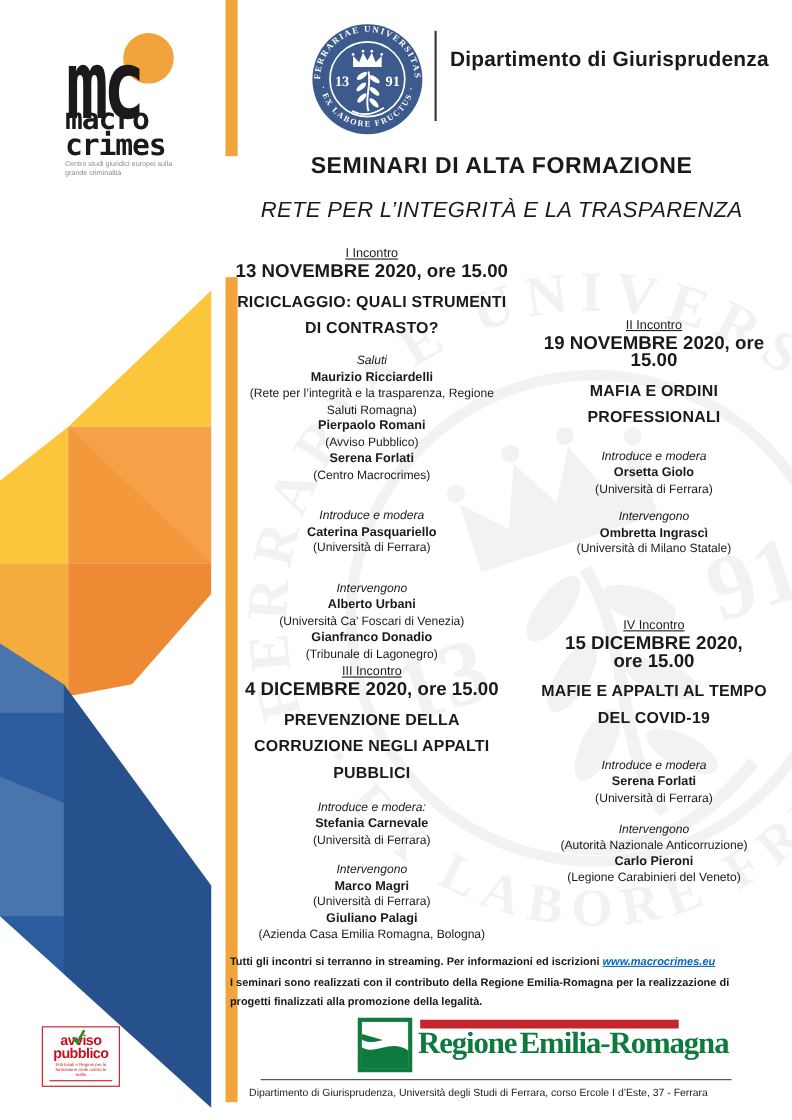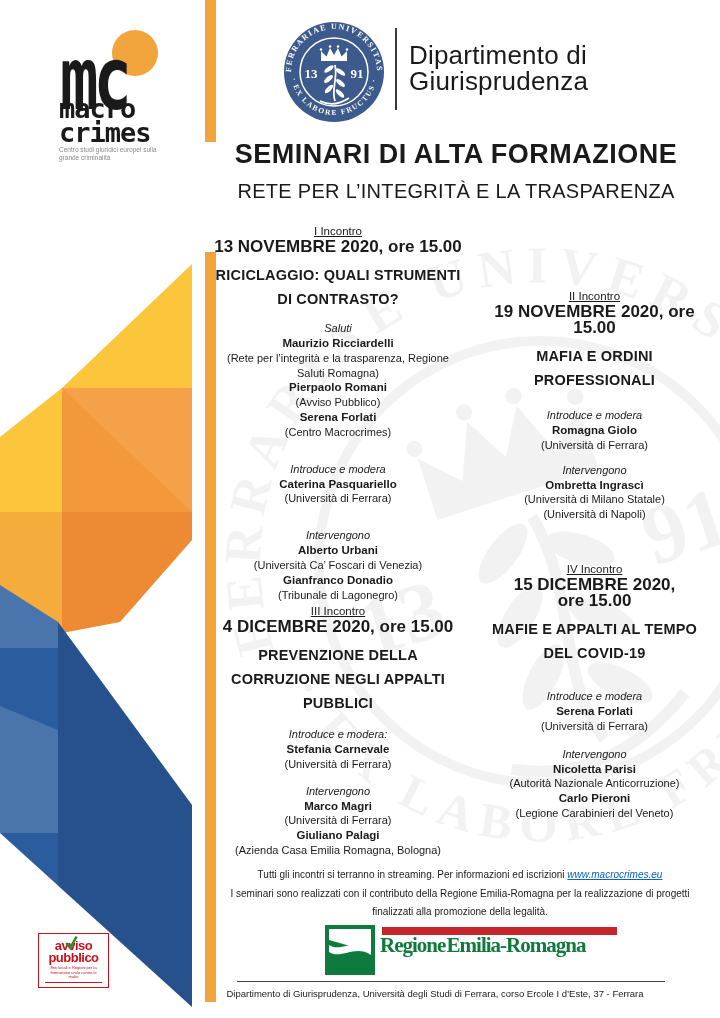--- a/index.html
+++ b/index.html
@@ -17,49 +17,49 @@
 
   
   .mc-circle{left:112px;top:30px;width:46px;height:46px;border-radius:50%;background:var(--stripe_orange,#F0A42B);}
   .mc-text{left:60px;top:36px;font-family:"DejaVu Sans Mono",monospace;font-weight:bold;font-size:64px;
            letter-spacing:-5px;transform:scaleY(1.35);transform-origin:top left;line-height:64px;}
   .mc-word{font-family:"DejaVu Sans Mono",monospace;font-weight:bold;font-size:27px;letter-spacing:-1px;line-height:23px;}
   .mc-macro{left:59px;top:97px;} .mc-crimes{left:59px;top:121px;}
   .mc-caption{left:59px;top:146px;width:110px;font-size:6.5px;line-height:7.5px;color:var(--caption_gray,#8a8a8a);}
 
   .sep-line{left:395px;top:28px;width:2px;height:82px;background:#3a3a3a;}
-  .dept{left:409px;top:42px;font-size:26px;font-weight:normal;line-height:26px;letter-spacing:.2px;}
-
-  .title{left:200px;top:139px;width:512px;text-align:center;font-size:27px;font-weight:bold;letter-spacing:.5px;}
-  .subtitle{left:200px;top:180px;width:512px;text-align:center;font-size:20px;letter-spacing:.3px;}
+  .dept{left:409px;top:42px;font-size:19px;font-weight:bold;line-height:26px;letter-spacing:.2px;}
+
+  .title{left:200px;top:139px;width:512px;text-align:center;font-size:21px;font-weight:bold;letter-spacing:.5px;}
+  .subtitle{left:200px;top:180px;width:512px;text-align:center;font-size:20px;font-style:italic;letter-spacing:.3px;}
 
   
   .seminar{position:absolute;text-align:center;z-index:1;}
   .col-left{left:213px;width:250px;} .col-right{left:487px;width:215px;}
   #sem-0{top:224px;} #sem-1{top:289px;} #sem-2{top:604px;} #sem-3{top:562px;}
   .sem-number{font-size:11.5px;line-height:15px;text-decoration:underline;}
   .sem-date{font-size:17px;font-weight:bold;line-height:16px;}
   #sem-3 .sem-date{max-width:180px;margin:0 auto;}
   .sem-title{font-size:14.5px;font-weight:bold;line-height:24px;letter-spacing:.2px;margin-top:8px;text-align:center;}
   .group{margin-top:10px;font-size:11px;line-height:14.8px;}
   .glabel{font-style:italic;line-height:15px;}
   .pname{font-weight:bold;font-size:11.5px;}
   .paffil{max-width:232px;margin:0 auto;}
   #sem-0 .group:nth-child(2),#sem-0 .group:nth-child(3){margin-top:22px;}
   #sem-1 .group:nth-child(1){margin-top:16px;} #sem-1 .group:nth-child(2){margin-top:10px;}
   #sem-2 .group:nth-child(1),#sem-2 .group:nth-child(2){margin-top:12px;}
   #sem-3 .group:nth-child(1){margin-top:24px;} #sem-3 .group:nth-child(2){margin-top:13px;}
 
   
-  .footer-text{left:225px;top:866px;width:470px;text-align:center;font-size:10px;line-height:18.5px;z-index:1;}
+  .footer-text{left:209px;top:866px;width:470px;font-size:10px;line-height:18.5px;z-index:1;font-weight:bold;}
   .link{color:var(--link_blue,#0563C1);font-style:italic;text-decoration:underline;}
   .rer-logo{left:325px;top:925px;z-index:1;}
   .rer-bar{position:absolute;left:57px;top:2px;width:235px;height:8px;background:var(--rer_red,#C4262B);}
   .rer-text{position:absolute;left:55px;top:8px;width:260px;font-family:"Liberation Serif",serif;font-weight:bold;
-            font-size:21px;letter-spacing:-1px;word-spacing:-3px;color:var(--rer_green,#0E7A3E);white-space:nowrap;}
+            font-size:28px;letter-spacing:-1px;word-spacing:-3px;color:var(--rer_green,#0E7A3E);white-space:nowrap;}
   .addr-rule{left:237px;top:981px;width:428px;height:1px;background:#444;}
   .address{left:150px;top:988px;width:570px;text-align:center;font-size:9.5px;color:#222;}
 
   
   .avviso{left:38px;top:933px;width:71px;height:55px;border:1.5px solid var(--avviso_red,#C41320);background:#fff;
           text-align:center;z-index:1;box-sizing:border-box;}
   .av-word{font-size:13px;font-weight:bold;letter-spacing:-.5px;line-height:12px;color:var(--avviso_red,#C41320);}
   .av-caption{font-size:4px;line-height:4.5px;color:var(--avviso_red,#C41320);margin:2px 6px 0 6px;
               border-bottom:1px solid var(--avviso_red,#C41320);padding-bottom:2px;}
   .av-check{position:absolute;left:24px;top:1px;width:16px;height:16px;}
@@ -165,28 +165,27 @@
         </div>
       </div>
   </div>
   <div class="seminar col-right" id="sem-1">
     <div class="sem-number">II Incontro</div>
     <div class="sem-date">19 NOVEMBRE 2020, ore 15.00</div>
     <div class="sem-title">MAFIA E ORDINI PROFESSIONALI</div>
     <div class="groups">
         <div class="group">
           <div class="glabel">Introduce e modera</div>
-          <div class="pname">Romagna Giolo</div>
+          <div class="pname">Orsetta Giolo</div>
           <div class="paffil">(Università di Ferrara)</div>
         </div>
         <div class="group">
           <div class="glabel">Intervengono</div>
           <div class="pname">Ombretta Ingrascì</div>
           <div class="paffil">(Università di Milano Statale)</div>
-          <div class="paffil">(Università di Napoli)</div>
         </div>
       </div>
   </div>
   <div class="seminar col-left" id="sem-2">
     <div class="sem-number">III Incontro</div>
     <div class="sem-date">4 DICEMBRE 2020, ore 15.00</div>
     <div class="sem-title">PREVENZIONE DELLA CORRUZIONE NEGLI APPALTI PUBBLICI</div>
     <div class="groups">
         <div class="group">
           <div class="glabel">Introduce e modera:</div>
@@ -207,21 +206,20 @@
     <div class="sem-date">15 DICEMBRE 2020, ore 15.00</div>
     <div class="sem-title">MAFIE E APPALTI AL TEMPO DEL COVID-19</div>
     <div class="groups">
         <div class="group">
           <div class="glabel">Introduce e modera</div>
           <div class="pname">Serena Forlati</div>
           <div class="paffil">(Università di Ferrara)</div>
         </div>
         <div class="group">
           <div class="glabel">Intervengono</div>
-          <div class="pname">Nicoletta Parisi</div>
           <div class="paffil">(Autorità Nazionale Anticorruzione)</div>
           <div class="pname">Carlo Pieroni</div>
           <div class="paffil">(Legione Carabinieri del Veneto)</div>
         </div>
       </div>
   </div>
 
   <div class="abs footer-text">
     <span>Tutti gli incontri si terranno in streaming. Per informazioni ed iscrizioni </span><a class="link" href="#">www.macrocrimes.eu</a>
     <div>I seminari sono realizzati con il contributo della Regione Emilia-Romagna per la realizzazione di progetti finalizzati alla promozione della legalità.</div>

